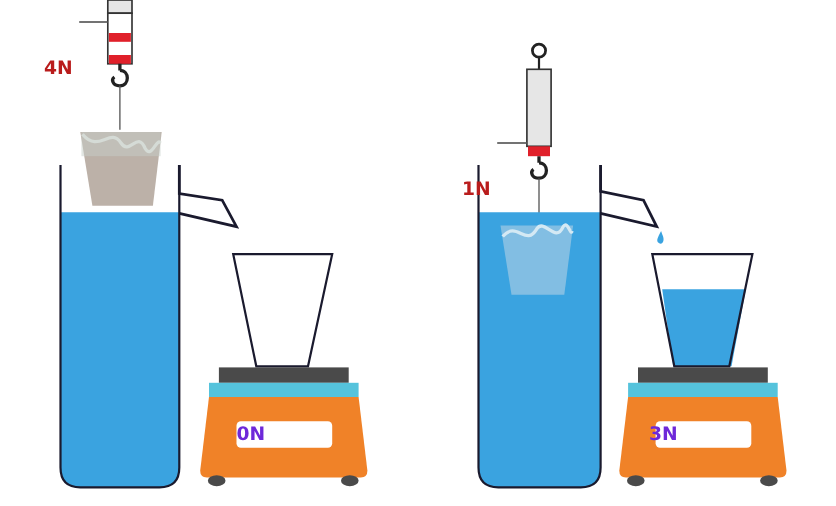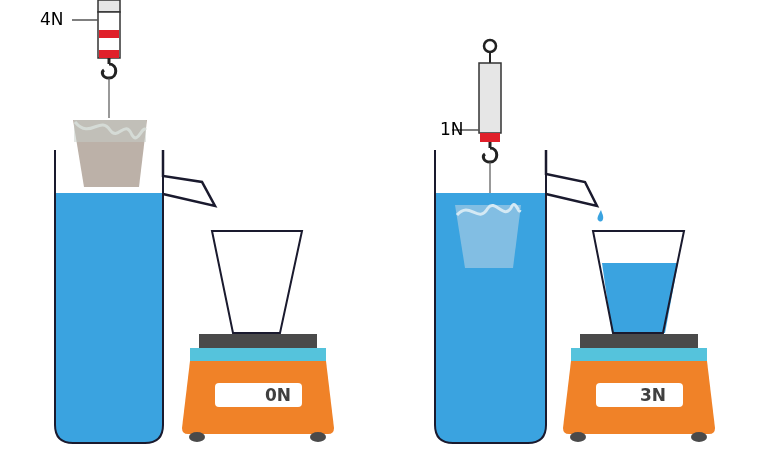--- a/index.html
+++ b/index.html
@@ -1,19 +1,19 @@
 <!DOCTYPE html>
 <html><head>
 <meta charset="utf-8">
 <style>
   html,body{margin:0;padding:0;background:#ffffff;}
   body{width:760px;height:460px;overflow:hidden;position:relative;font-family:"DejaVu Sans",sans-serif;}
   svg{position:absolute;left:0;top:0;}
-  .label{position:absolute;font-family:"DejaVu Sans",sans-serif;font-weight:normal;font-size:17px;color:#000000;}
-  .display{position:absolute;font-family:"DejaVu Sans",sans-serif;font-weight:bold;font-size:17px;color:#404040;text-align:right;}
+  .label{position:absolute;font-family:"DejaVu Sans",sans-serif;font-weight:bold;font-size:17px;color:#b91c1c;margin-top:43px;}
+  .display{position:absolute;font-family:"DejaVu Sans",sans-serif;font-weight:bold;font-size:17px;color:#6d28d9;}
 </style>
 </head>
 <body>
 
 <svg width="760" height="460" viewBox="0 0 760 460">
 
   <g>
     <rect x="98" y="0" width="22" height="12" fill="#e6e6e6" stroke="#333" stroke-width="1.5"></rect>
     <rect x="98" y="12" width="22" height="46" fill="#fff" stroke="#333" stroke-width="1.5"></rect>
     <rect x="99" y="30" width="20" height="8" fill="#e0202a"></rect>
@@ -80,14 +80,14 @@
     <rect x="571" y="348" width="136" height="13" fill="#55c3dc"></rect>
     <path d="M571 361 L707 361 L715 428 Q715 434 709 434 L569 434 Q563 434 563 428 Z" fill="#f08228"></path>
     <rect x="596" y="383" width="87" height="24" rx="4" fill="#fff"></rect>
     <ellipse cx="578" cy="437" rx="8" ry="5" fill="#4a4a4a"></ellipse>
     <ellipse cx="699" cy="437" rx="8" ry="5" fill="#4a4a4a"></ellipse>
   </g>
 </svg>
 
 <div class="label" style="left:40px;top:9px;">4N</div>
 <div class="display" style="left:215px;top:385px;width:76px;">0N</div>
-<div class="label" style="left:440px;top:119px;text-align:right;">1N</div>
+<div class="label" style="left:420px;top:119px;text-align:right;">1N</div>
 <div class="display" style="left:590px;top:385px;width:76px;">3N</div>
 
 </body></html>

